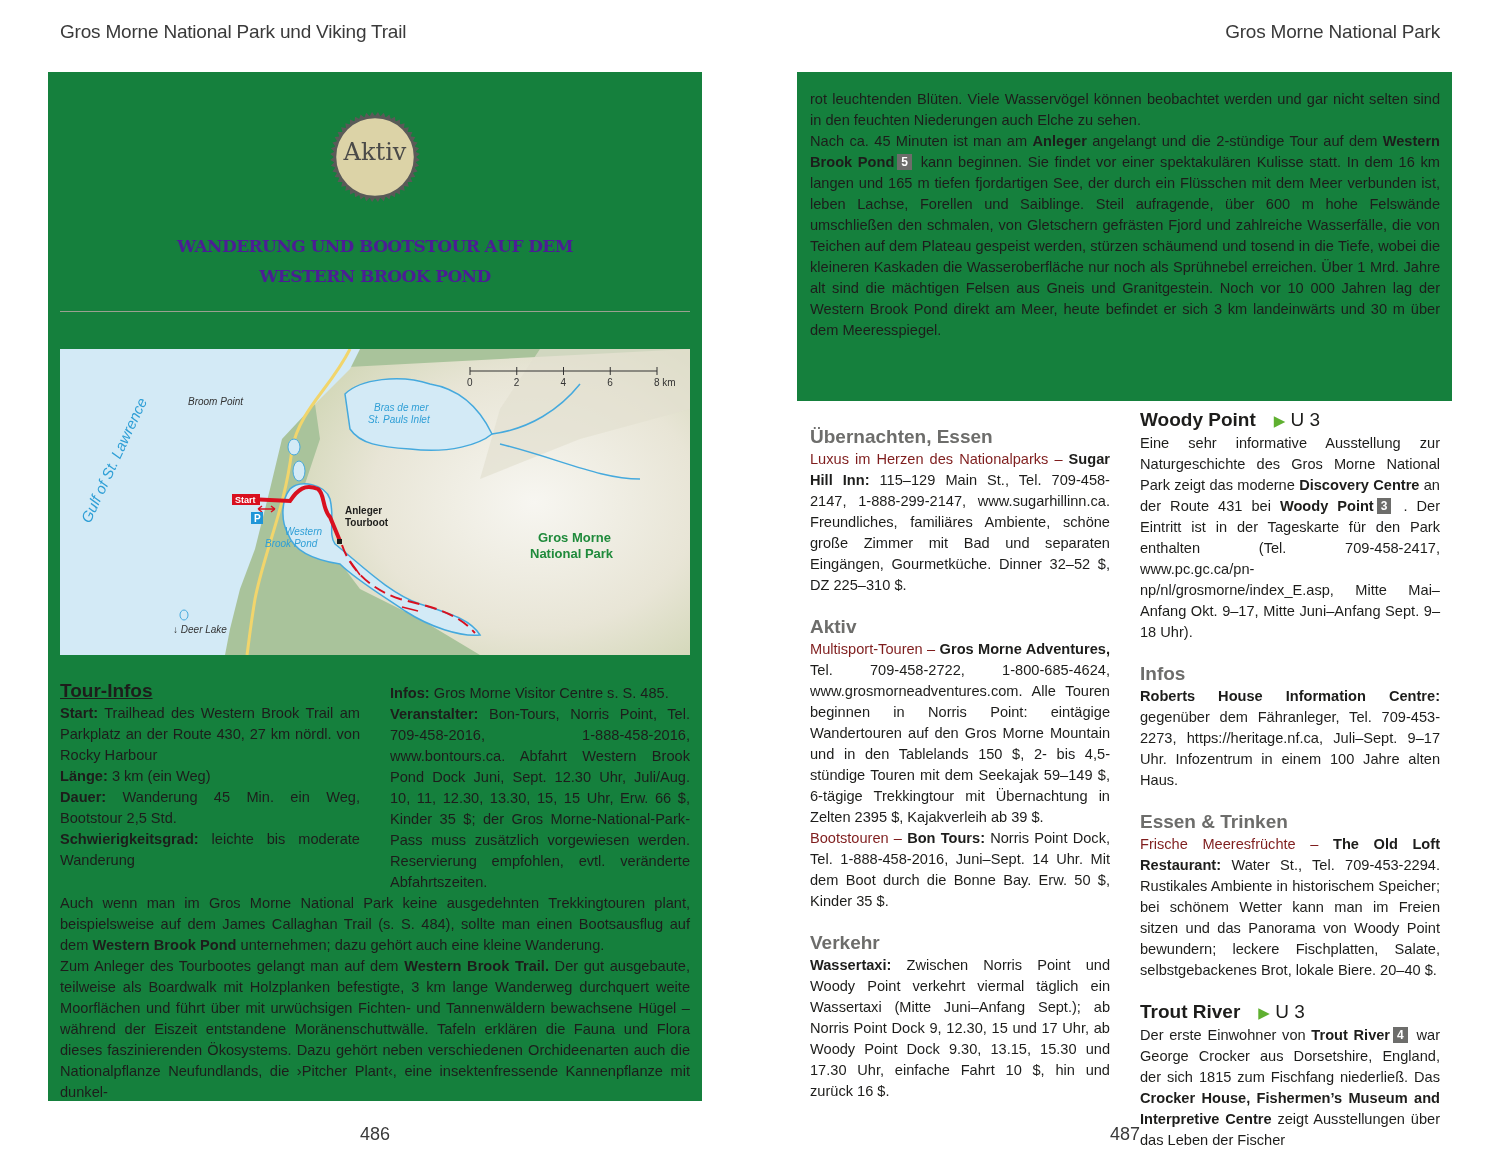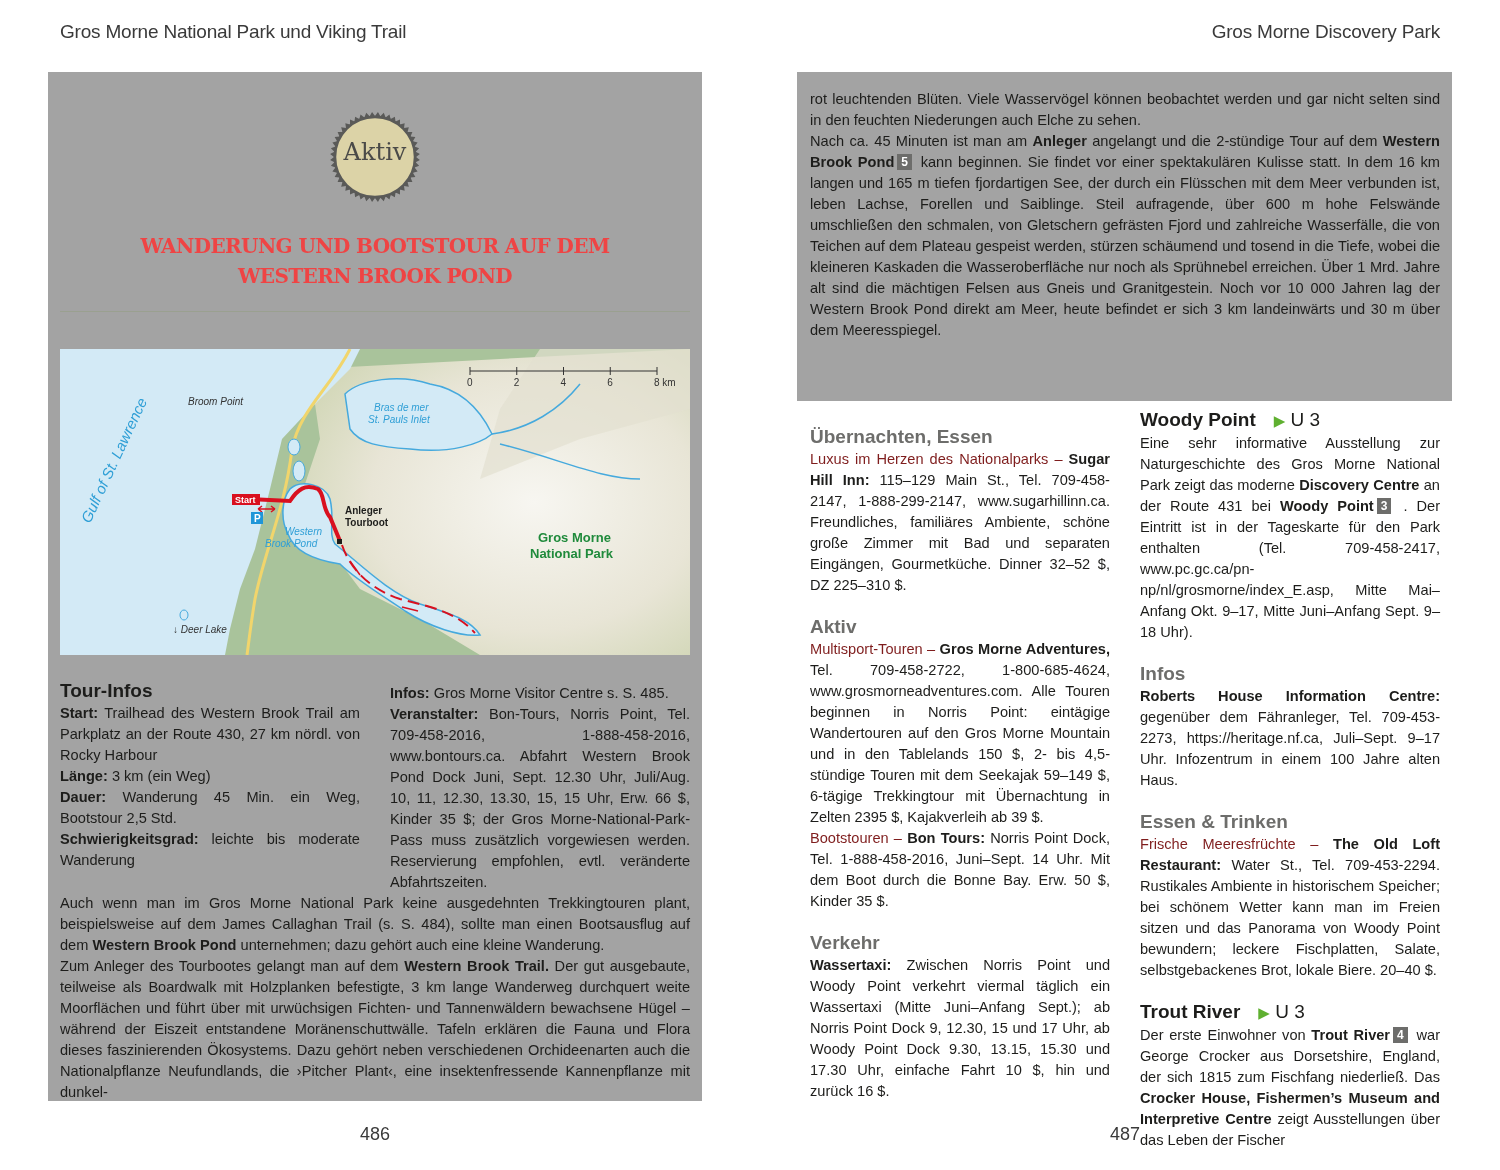--- a/index.html
+++ b/index.html
@@ -3,36 +3,36 @@
 <meta charset="utf-8">
 <style>
   html, body { margin:0; padding:0; background:#ffffff; }
   body { width:1500px; height:1170px; position:relative; overflow:hidden;
          font-family:"Liberation Sans", sans-serif; color:#1d1d1b; }
   .running-head { position:absolute; top:21px; font-size:19px; color:#3a3a3a;
                   font-family:"Liberation Sans", sans-serif; letter-spacing:-0.2px; }
   .running-head.left { left:60px; }
   .running-head.right { right:60px; }
   .page-num { position:absolute; top:1124px; font-size:18px; color:#3a3a3a; }
-  .green { background:#a3a3a3; }
+  .green { background:#15803d; }
 
   
   #left-box { position:absolute; left:48px; top:72px; width:654px; height:1029px; }
   #badge { position:absolute; left:328px; top:110px; width:94px; height:94px; }
   #badge-text { position:absolute; left:328px; top:138px; width:94px; text-align:center;
                 font-family:"DejaVu Serif", serif; font-size:24px; color:#4a4a48; }
   #headline { position:absolute; left:60px; top:231px; width:630px; text-align:center;
-              font-family:"DejaVu Serif", serif; font-weight:bold; font-size:20px;
-              line-height:30px; color:#ef4444; letter-spacing:-0.6px; text-transform:uppercase; }
+              font-family:"DejaVu Serif", serif; font-weight:bold; font-size:17px;
+              line-height:30px; color:#4c1d95; letter-spacing:-0.6px; text-transform:uppercase; }
   #rule { position:absolute; left:60px; top:311px; width:630px; height:0; border-top:1.5px solid #9aa090; }
   #map { position:absolute; left:60px; top:349px; width:630px; height:306px; }
 
   .info-col { position:absolute; font-size:14.6px; line-height:21px; text-align:justify; }
   #tour-infos { left:60px; top:679px; width:300px; }
-  #tour-infos h3 { margin:0; font-size:19px; line-height:24px; font-weight:bold; color:#1d1d1b; }
+  #tour-infos h3 { margin:0; font-size:19px; line-height:24px; font-weight:bold; color:#1d1d1b;text-decoration:underline; }
   #infos-col { left:390px; top:683px; width:300px; }
   .b { font-weight:bold; }
   #left-body { position:absolute; left:60px; top:893px; width:630px; font-size:14.6px; line-height:21px; text-align:justify; }
   #left-body p, #right-box p { margin:0; }
 
   
   #right-box { position:absolute; left:797px; top:72px; width:655px; height:329px; }
   #right-box .inner { position:absolute; left:13px; top:17px; width:630px; font-size:14.6px; line-height:21px; text-align:justify; }
   .marker { display:inline-block; background:#6d6d6b; color:#fff; font-weight:bold; font-size:12px;
             line-height:16px; padding:0 4px; margin:0 3px; vertical-align:1px; }
@@ -137,21 +137,21 @@
   <div><span class="b">Veranstalter:</span><span> Bon-Tours, Norris Point, Tel. 709-458-2016, 1-888-458-2016, www.bontours.ca. Abfahrt Western Brook Pond Dock Juni, Sept. 12.30 Uhr, Juli/Aug. 10, 11, 12.30, 13.30, 15, 15 Uhr, Erw. 66 $, Kinder 35 $; der Gros Morne-National-Park-Pass muss zusätzlich vorgewiesen werden. Reservierung empfohlen, evtl. veränderte Abfahrtszeiten.</span></div>
 </div>
 
 <div id="left-body">
   <p><span>Auch wenn man im Gros Morne National Park keine ausgedehnten Trekkingtouren plant, beispielsweise auf dem James Callaghan Trail (s. S. 484), sollte man einen Bootsausflug auf dem </span><span class="b">Western Brook Pond</span><span> unternehmen; dazu gehört auch eine kleine Wanderung.</span></p>
   <p><span>Zum Anleger des Tourbootes gelangt man auf dem </span><span class="b">Western Brook Trail.</span><span> Der gut ausgebaute, teilweise als Boardwalk mit Holzplanken befestigte, 3 km lange Wanderweg durchquert weite Moorflächen und führt über mit urwüchsigen Fichten- und Tannenwäldern bewachsene Hügel – während der Eiszeit entstandene Moränenschuttwälle. Tafeln erklären die Fauna und Flora dieses faszinierenden Ökosystems. Dazu gehört neben verschiedenen Orchideenarten auch die Nationalpflanze Neufundlands, die ›Pitcher Plant‹, eine insektenfressende Kannenpflanze mit dunkel-</span></p>
 </div>
 
 <div class="page-num" style="left:360px;">486</div>
 
-<div class="running-head right">Gros Morne Discovery Park</div>
+<div class="running-head right">Gros Morne National Park</div>
 
 <div id="right-box" class="green">
   <div class="inner">
     <p>rot leuchtenden Blüten. Viele Wasservögel können beobachtet werden und gar nicht selten sind in den feuchten Niederungen auch Elche zu sehen.</p>
     <p><span>Nach ca. 45 Minuten ist man am </span><span class="b">Anleger</span><span> angelangt und die 2-stündige Tour auf dem </span><span class="b">Western Brook Pond</span><span class="marker">5</span><span> kann beginnen. Sie findet vor einer spektakulären Kulisse statt. In dem 16 km langen und 165 m tiefen fjordartigen See, der durch ein Flüsschen mit dem Meer verbunden ist, leben Lachse, Forellen und Saiblinge. Steil aufragende, über 600 m hohe Felswände umschließen den schmalen, von Gletschern gefrästen Fjord und zahlreiche Wasserfälle, die von Teichen auf dem Plateau gespeist werden, stürzen schäumend und tosend in die Tiefe, wobei die kleineren Kaskaden die Wasseroberfläche nur noch als Sprühnebel erreichen. Über 1 Mrd. Jahre alt sind die mächtigen Felsen aus Gneis und Granitgestein. Noch vor 10 000 Jahren lag der Western Brook Pond direkt am Meer, heute befindet er sich 3 km landeinwärts und 30 m über dem Meeresspiegel.</span></p>
   </div>
 </div>
 
 <div id="col1" class="col">
   <div class="block">

